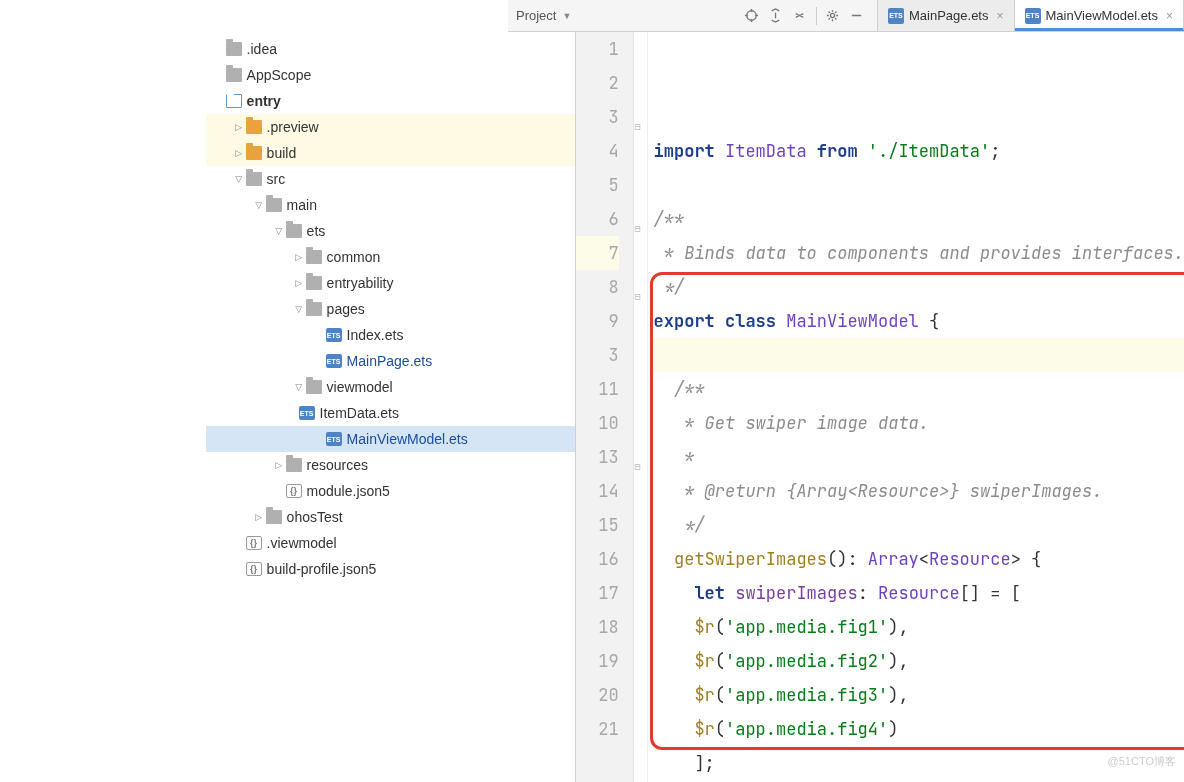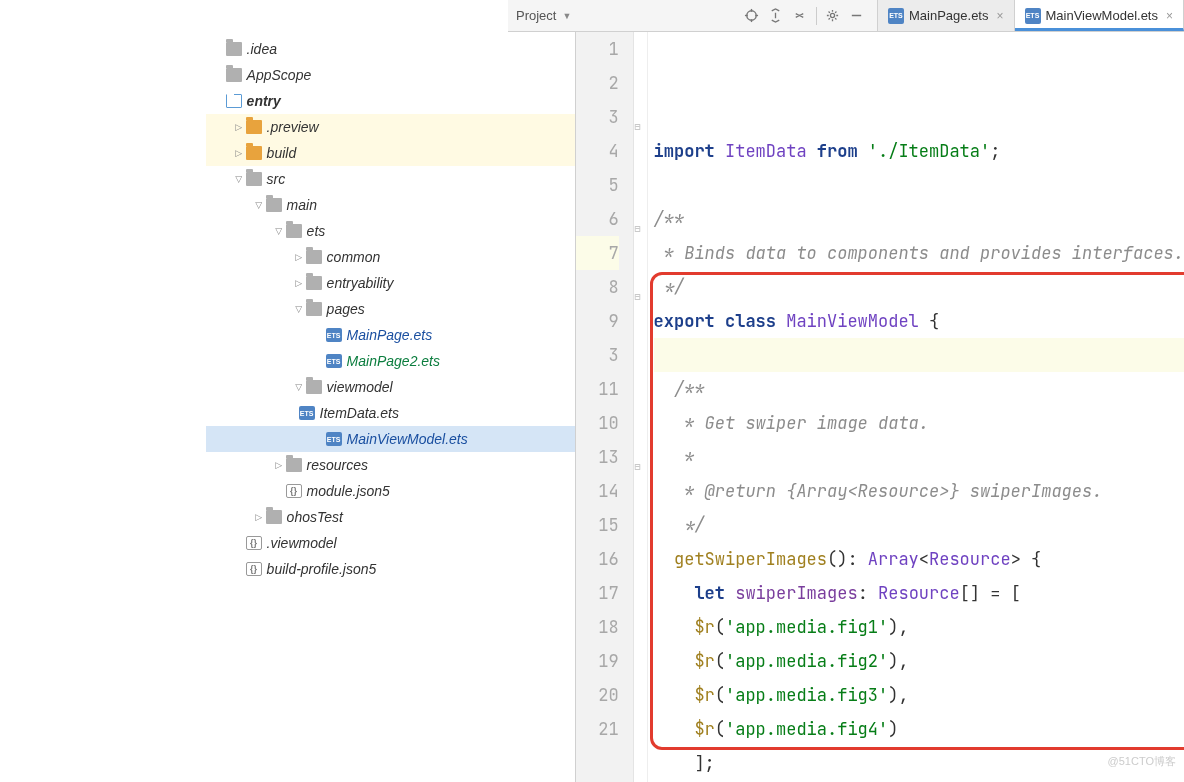--- a/index.html
+++ b/index.html
@@ -25,21 +25,21 @@
 .tree-row.highlighted { background: #fffae3; }
 .chev { width: 14px; text-align: center; color: #888; font-size: 9px; }
 .chev.none { visibility: hidden; }
 .folder-icon, .file-glyph, .json-icon { width: 16px; height: 14px; margin-right: 5px; display: inline-block; }
 .folder-icon { background: #b0b0b0; border-radius: 1px; position: relative; }
 .folder-icon::before { content:""; position:absolute; top:-3px; left:0; width:7px; height:3px; background:inherit; border-radius:1px 1px 0 0; }
 .folder-orange { background: #e8a33d; }
 .folder-blue { border:1px solid #5b9bd5; background:#fff; }
 .file-glyph { background: #4f84c4; color:#fff; font-size:7px; font-weight:bold; display:inline-flex; align-items:center; justify-content:center; border-radius:2px; }
 .json-icon { background:#fff; border:1px solid #999; color:#777; font-size:9px; font-weight:bold; display:inline-flex; align-items:center; justify-content:center; border-radius:2px; }
-.tree-label { font-size: 14px; font-style: italic; }
+.tree-label { font-size: 14px; }
 .bold { font-weight: 600; }
 .blue { color: #1a4fa0; }
 .green { color: #0b7d3e; }
 
 .editor { flex: 1; display: flex; position: relative; font-family: "JetBrains Mono", Menlo, Consolas, monospace; font-size: 17px; line-height: 34px; }
 .gutter { width: 58px; background: #f2f2f2; color: #a8a8a8; text-align: right; padding-right: 14px; border-right: 1px solid #e4e4e4; }
 .fold-col { width: 14px; background:#fff; border-right: 1px solid #eee; position: relative; }
 .fold-mark { position:absolute; left:1px; font-size:10px; color:#bbb; }
 .code { flex:1; background:#fff; white-space: pre; padding-left: 6px; position: relative; }
 .gutter div, .code-line { height: 34px; }
@@ -162,26 +162,26 @@
             <span class="tree-label">entryability</span>
           </div>
           <div class="tree-row" style="padding-left: 86px;">
             <span class="chev ">▽</span>
             <span class="folder-icon"></span>
             <span class="tree-label">pages</span>
           </div>
           <div class="tree-row" style="padding-left: 106px;">
             <span class="chev none">▷</span>
             <span class="file-glyph">ETS</span>
+            <span class="tree-label">Index.ets</span>
+          </div>
+          <div class="tree-row" style="padding-left: 106px;">
+            <span class="chev none">▷</span>
+            <span class="file-glyph">ETS</span>
             <span class="tree-label blue">MainPage.ets</span>
-          </div>
-          <div class="tree-row" style="padding-left: 106px;">
-            <span class="chev none">▷</span>
-            <span class="file-glyph">ETS</span>
-            <span class="tree-label green">MainPage2.ets</span>
           </div>
           <div class="tree-row" style="padding-left: 86px;">
             <span class="chev ">▽</span>
             <span class="folder-icon"></span>
             <span class="tree-label">viewmodel</span>
           </div>
           <div class="tree-row" style="padding-left: 79px;">
             <span class="chev none">▷</span>
             <span class="file-glyph">ETS</span>
             <span class="tree-label">ItemData.ets</span>

